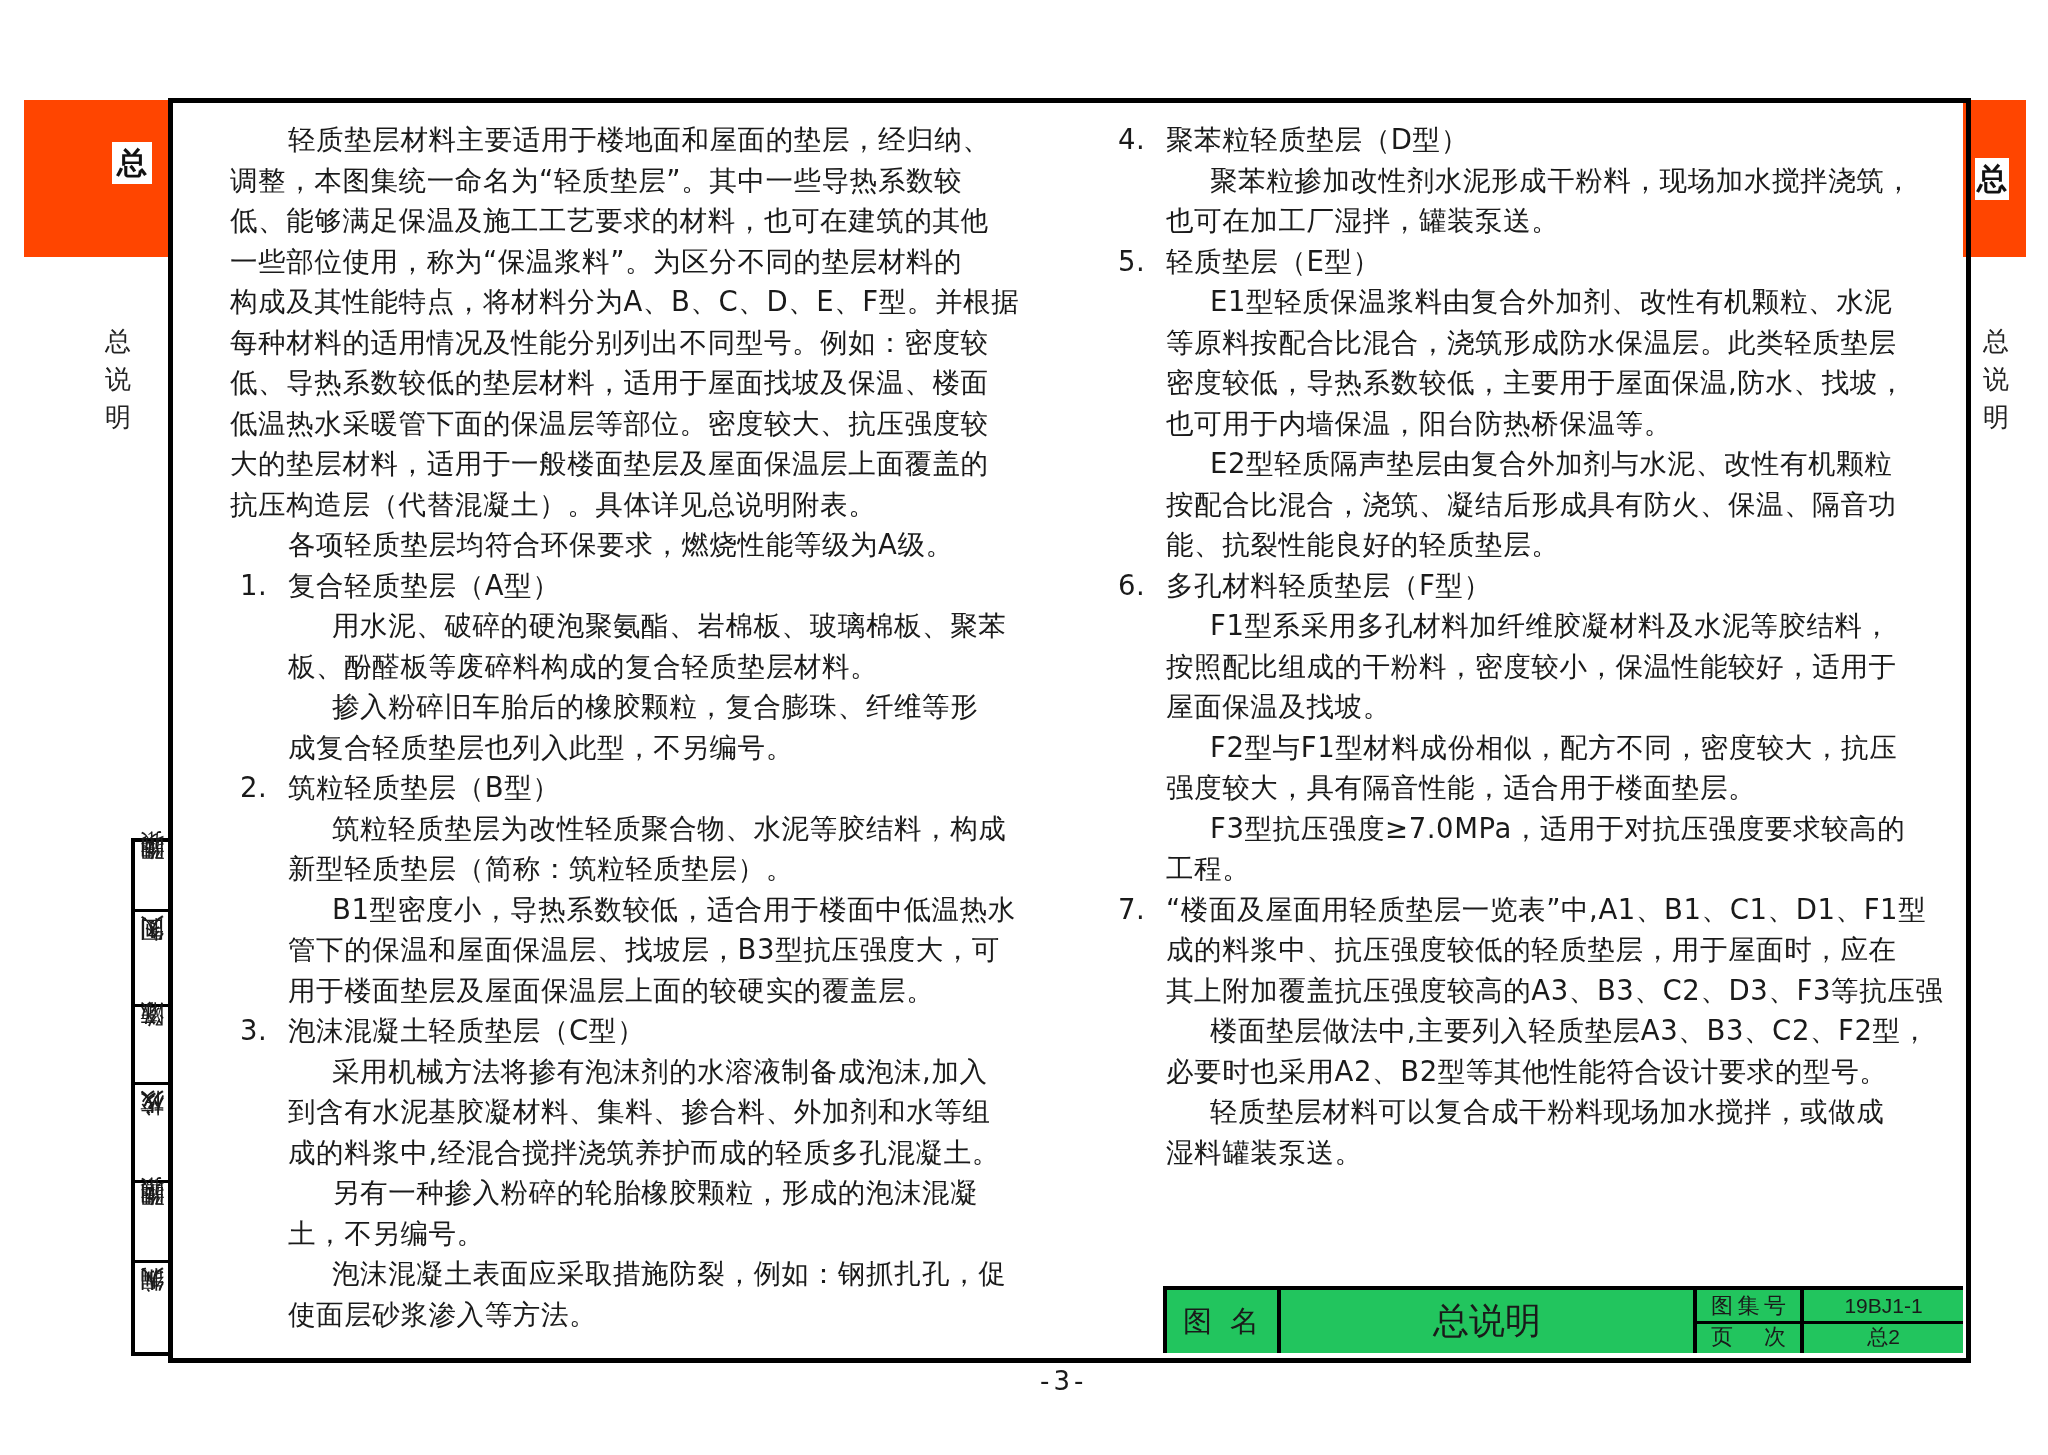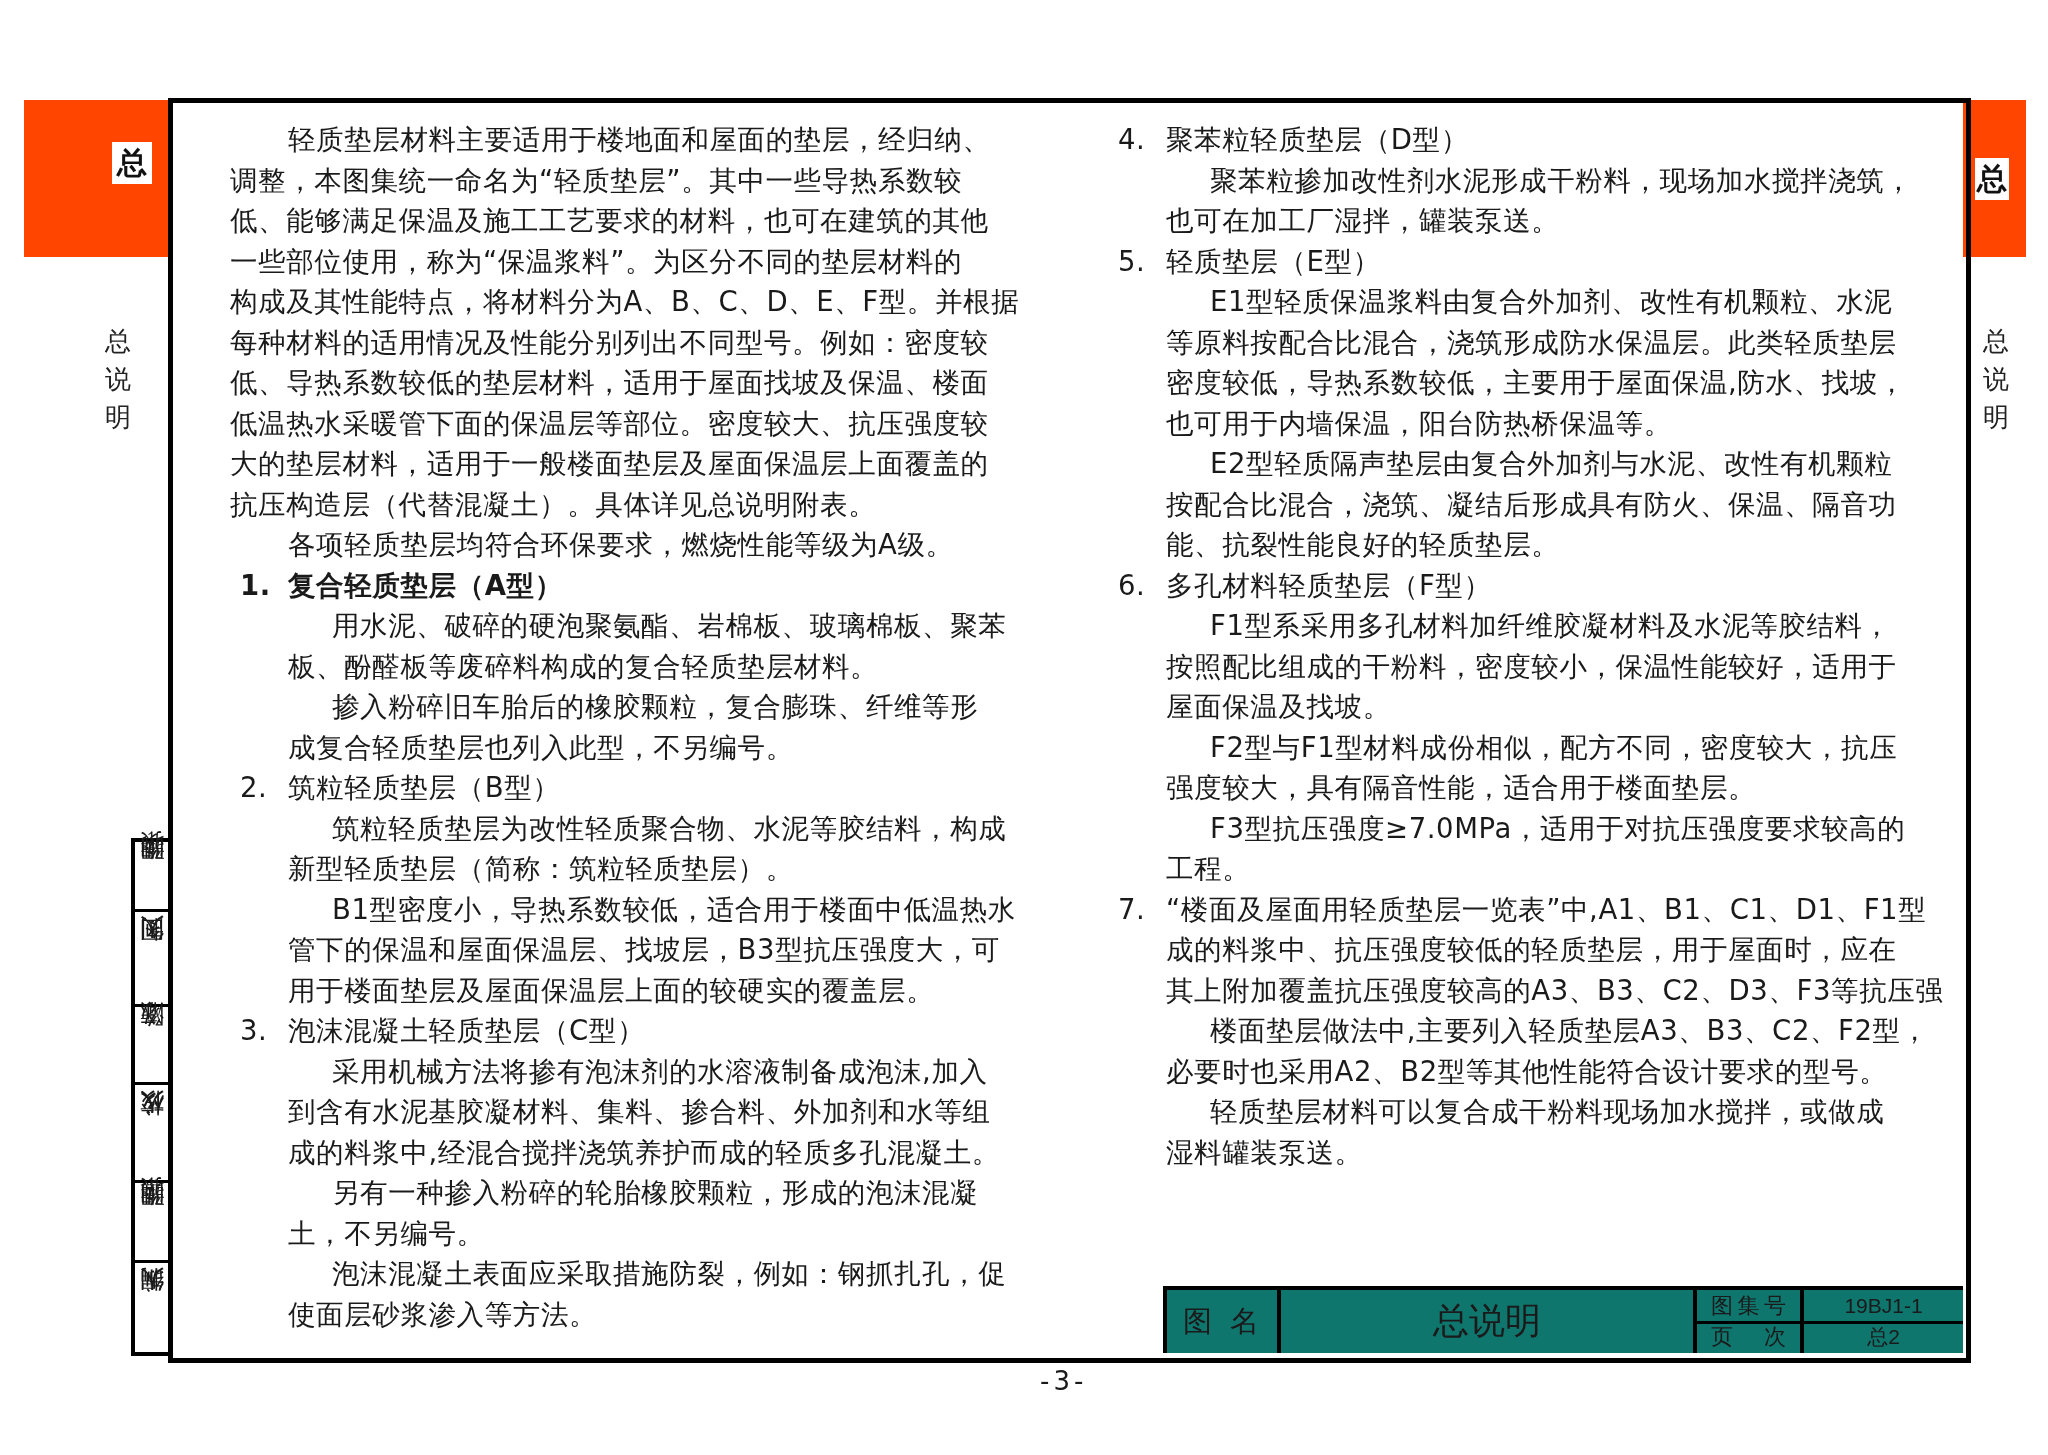--- a/index.html
+++ b/index.html
@@ -25,21 +25,21 @@
   .sub { padding-left:58px; }
   .sub-ind { padding-left:102px; }
   .num { display:inline-block; width:58px; }
   .strip { position:absolute; left:131px; top:838px; width:37px; height:518px;
            border:4px solid #000; border-right:none; box-sizing:border-box; background:#fff; }
   .strip-cell { position:absolute; left:0; width:33px; border-bottom:3px solid #000; box-sizing:border-box;
                 display:flex; align-items:center; justify-content:center; }
   .strip-cell:last-child { border-bottom:none; }
   .strip-text { writing-mode:vertical-rl; transform:rotate(180deg); font-size:24px; letter-spacing:2px; white-space:nowrap; }
   .tb { position:absolute; left:1163px; top:1286px; width:800px; height:67px; border-top:4px solid #000;
-        border-left:4px solid #000; box-sizing:border-box; background:#0f766e; }
+        border-left:4px solid #000; box-sizing:border-box; background:#22c55e; }
   .tb-cell { position:absolute; top:0; height:63px; display:flex; align-items:center; justify-content:center; box-sizing:border-box; }
   .tb-label { left:0; width:114px; border-right:4px solid #000; font-size:29px; letter-spacing:18px; padding-left:16px; }
   .tb-title { left:114px; width:416px; border-right:4px solid #000; font-size:36px; }
   .tb-grid { position:absolute; left:530px; top:0; width:266px; height:63px; }
   .tb-row { position:absolute; left:0; width:266px; height:31px; display:flex; }
   .tb-row.r1 { top:0; border-bottom:3px solid #000; }
   .tb-row.r2 { top:31px; height:32px; }
   .tb-k { width:107px; border-right:4px solid #000; font-size:22px; display:flex; align-items:center; justify-content:space-between; padding:0 14px; box-sizing:border-box; }
   .tb-v { flex:1; font-size:21px; display:flex; align-items:center; justify-content:center; font-family:"Liberation Sans Narrow","Liberation Sans",sans-serif; }
   .page-num { position:absolute; left:1040px; top:1366px; font-size:26px; letter-spacing:4px; }
@@ -72,21 +72,21 @@
     <p class="p ">调整，本图集统一命名为“轻质垫层”。其中一些导热系数较</p>
     <p class="p ">低、能够满足保温及施工工艺要求的材料，也可在建筑的其他</p>
     <p class="p ">一些部位使用，称为“保温浆料”。为区分不同的垫层材料的</p>
     <p class="p ">构成及其性能特点，将材料分为A、B、C、D、E、F型。并根据</p>
     <p class="p ">每种材料的适用情况及性能分别列出不同型号。例如：密度较</p>
     <p class="p ">低、导热系数较低的垫层材料，适用于屋面找坡及保温、楼面</p>
     <p class="p ">低温热水采暖管下面的保温层等部位。密度较大、抗压强度较</p>
     <p class="p ">大的垫层材料，适用于一般楼面垫层及屋面保温层上面覆盖的</p>
     <p class="p ">抗压构造层（代替混凝土）。具体详见总说明附表。</p>
     <p class="p ind1">各项轻质垫层均符合环保要求，燃烧性能等级为A级。</p>
-    <p class="p" style="margin-left: 0px; padding-left: 58px; font-weight: bold;"><span class="num" style="padding-left: 10px; box-sizing: border-box; margin-left: -58px;">1.</span><span>复合轻质垫层（A型）</span></p>
+    <p class="p" style="margin-left: 0px; padding-left: 58px;"><span class="num" style="padding-left: 10px; box-sizing: border-box; margin-left: -58px;">1.</span><span>复合轻质垫层（A型）</span></p>
     <p class="p sub-ind">用水泥、破碎的硬泡聚氨酯、岩棉板、玻璃棉板、聚苯</p>
     <p class="p sub">板、酚醛板等废碎料构成的复合轻质垫层材料。</p>
     <p class="p sub-ind">掺入粉碎旧车胎后的橡胶颗粒，复合膨珠、纤维等形</p>
     <p class="p sub">成复合轻质垫层也列入此型，不另编号。</p>
     <p class="p" style="margin-left: 0px; padding-left: 58px;"><span class="num" style="padding-left: 10px; box-sizing: border-box; margin-left: -58px;">2.</span><span>筑粒轻质垫层（B型）</span></p>
     <p class="p sub-ind">筑粒轻质垫层为改性轻质聚合物、水泥等胶结料，构成</p>
     <p class="p sub">新型轻质垫层（简称：筑粒轻质垫层）。</p>
     <p class="p sub-ind">B1型密度小，导热系数较低，适合用于楼面中低温热水</p>
     <p class="p sub">管下的保温和屋面保温层、找坡层，B3型抗压强度大，可</p>
     <p class="p sub">用于楼面垫层及屋面保温层上面的较硬实的覆盖层。</p>

